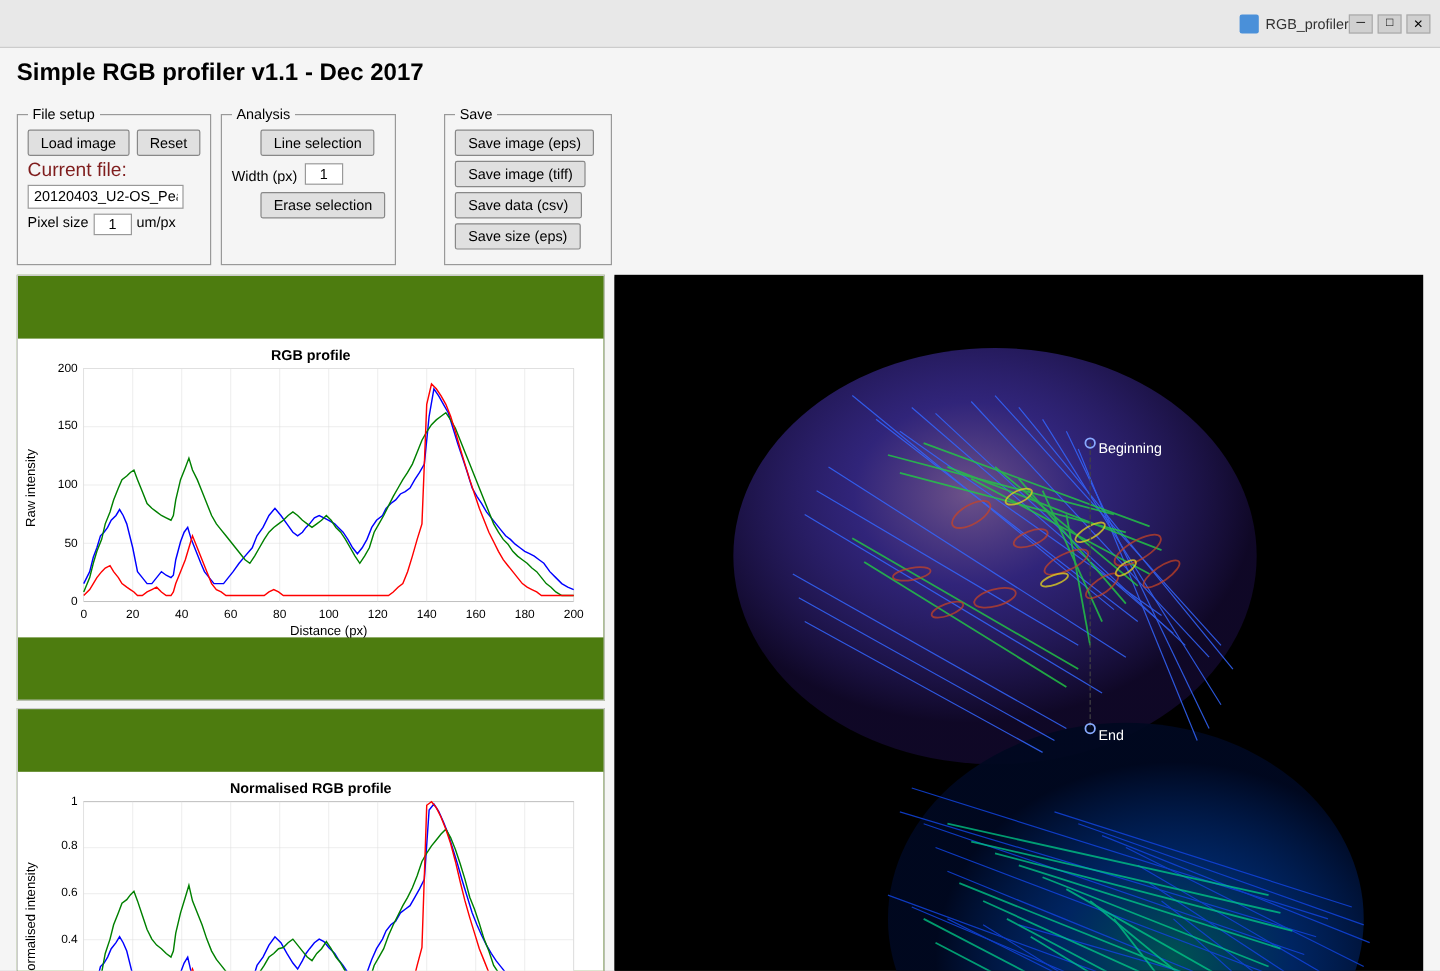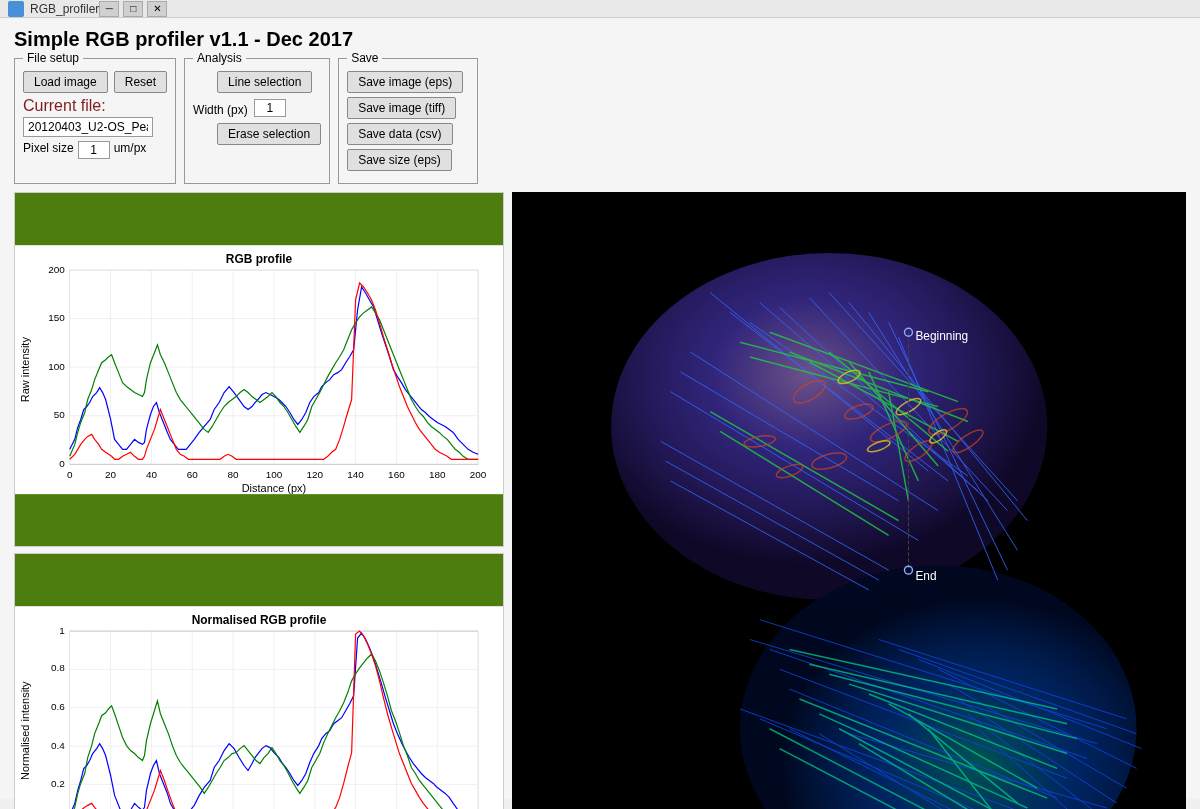--- a/index.html
+++ b/index.html
@@ -9,23 +9,23 @@
       background: #f0f0f0;
       width: 1200px;
       height: 809px;
       overflow: hidden;
     }
     .title-bar {
       background: #e8e8e8;
       border-bottom: 1px solid #ccc;
       display: flex;
       align-items: center;
-      justify-content: flex-start;
+      justify-content: flex-end;
       padding: 4px 8px;
-      height: 18px;
+      height: 40px;
     }
     .title-bar-left {
       display: flex;
       align-items: center;
       gap: 6px;
     }
     .title-bar-icon {
       width: 16px;
       height: 16px;
       background: #4a90d9;
@@ -44,21 +44,21 @@
     .main-window {
       background: #f5f5f5;
       padding: 10px 14px;
       height: calc(809px - 28px);
       display: flex;
       flex-direction: column;
     }
     .app-title {
       font-size: 20px;
       font-weight: bold;
-      margin-bottom: 0;
+      margin-bottom: 15px;
       color: #000;
     }
     .top-panels {
       display: flex;
       gap: 8px;
       margin-bottom: 8px;
     }
     fieldset {
       border: 1px solid #999;
       padding: 6px 8px 8px 8px;
@@ -108,21 +108,21 @@
     }
     .analysis-panel { min-width: 130px; }
     .analysis-row { margin-bottom: 6px; padding-left: 24px; }
     .width-row {
       display: flex;
       align-items: flex-end;
       gap: 6px;
       font-size: 12px;
       margin-bottom: 6px;
     }
-    .save-panel { min-width: 140px; }
+    .save-panel { min-width: 140px; margin-left: 32px; }
     .save-btn-row { margin-bottom: 4px; }
 
     .content-area {
       display: flex;
       gap: 8px;
       flex: 1;
     }
     .charts-area {
       display: flex;
       flex-direction: column;

